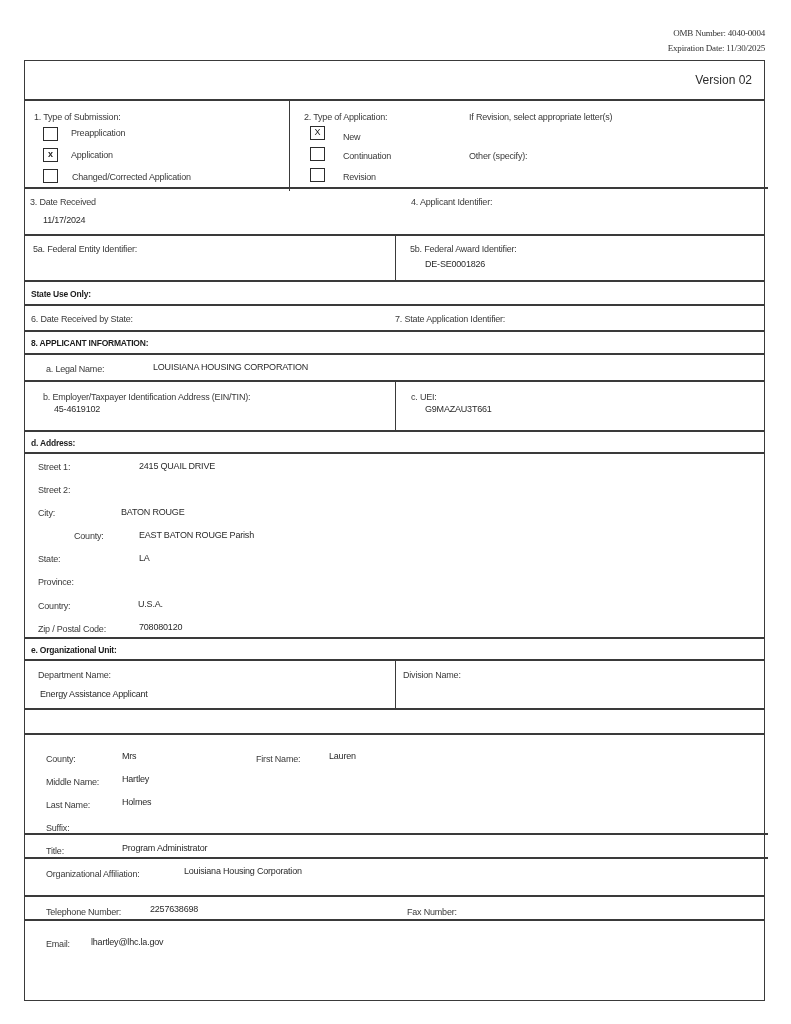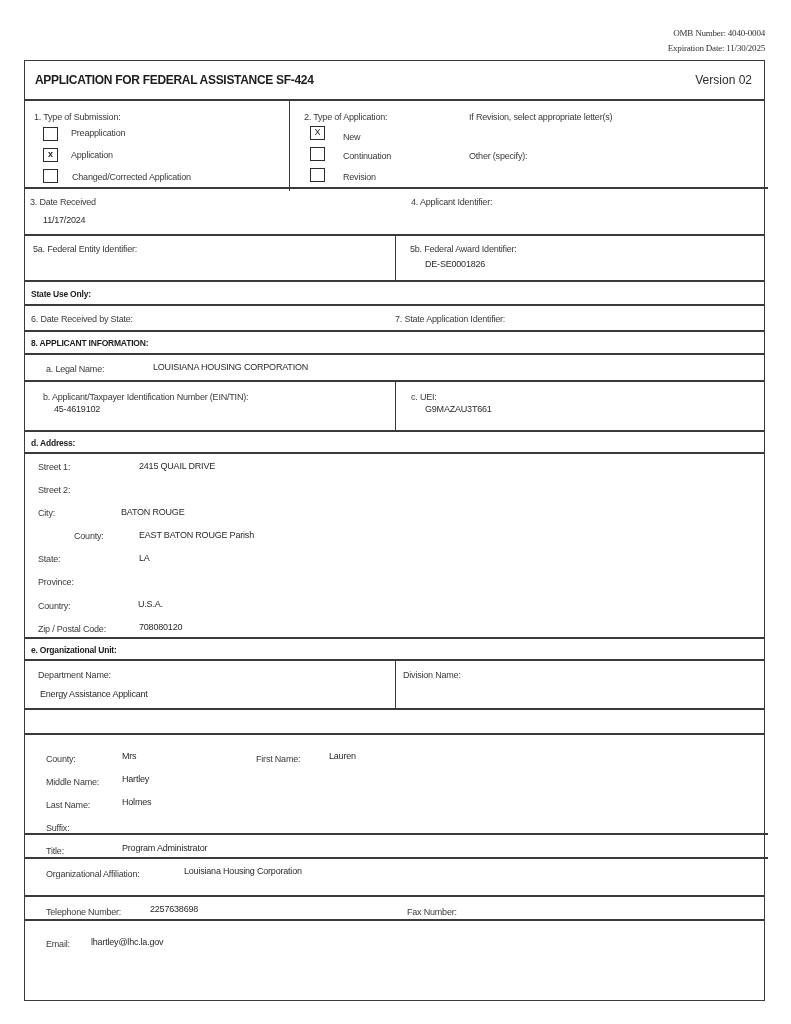--- a/index.html
+++ b/index.html
@@ -27,21 +27,20 @@
     .cb.bold { font-weight: bold; }
   </style>
 </head>
 <body>
 
 <div class="omb omb1">OMB Number: 4040-0004</div>
 <div class="omb omb2">Expiration Date: 11/30/2025</div>
 
 <div class="form">
 
-  <div class="abs title">APPLICATION FOR FEDERAL ASSISTANCE SF-424</div>
   <div class="abs version">Version 02</div>
   <div class="hline" style="top:38px;"></div>
 
   <div class="vline" style="left:264px; top:40px; height:90px;"></div>
 
   <div class="abs lbl" style="left:9px; top:51px;">1. Type of Submission:</div>
   <div class="cb" style="left:18px; top:66px;"></div>
   <div class="abs lbl" style="left:46px; top:67px;">Preapplication</div>
   <div class="cb bold" style="left:18px; top:87px;">x</div>
   <div class="abs lbl" style="left:46px; top:89px;">Application</div>
@@ -84,21 +83,21 @@
   <div class="hline" style="top:269px;"></div>
 
   <div class="abs sec" style="left:6px; top:277px;">8. APPLICANT INFORMATION:</div>
   <div class="hline" style="top:292px;"></div>
 
   <div class="abs lbl" style="left:21px; top:303px;">a. Legal Name:</div>
   <div class="abs val" style="left:128px; top:301px;">LOUISIANA HOUSING CORPORATION</div>
   <div class="hline" style="top:319px;"></div>
 
   <div class="vline" style="left:370px; top:320px; height:50px;"></div>
-  <div class="abs lbl" style="left:18px; top:331px;">b. Applicant/Taxpayer Identification Number (EIN/TIN):</div>
+  <div class="abs lbl" style="left:18px; top:331px;">b. Employer/Taxpayer Identification Address (EIN/TIN):</div>
   <div class="abs val" style="left:29px; top:343px;">45-4619102</div>
   <div class="abs lbl" style="left:386px; top:331px;">c. UEI:</div>
   <div class="abs val" style="left:400px; top:343px;">G9MAZAU3T661</div>
   <div class="hline" style="top:369px;"></div>
 
   <div class="abs sec" style="left:6px; top:377px;">d. Address:</div>
   <div class="hline" style="top:391px;"></div>
 
   <div class="abs lbl" style="left:13px; top:401px;">Street 1:</div>
   <div class="abs val" style="left:114px; top:400px;">2415 QUAIL DRIVE</div>

